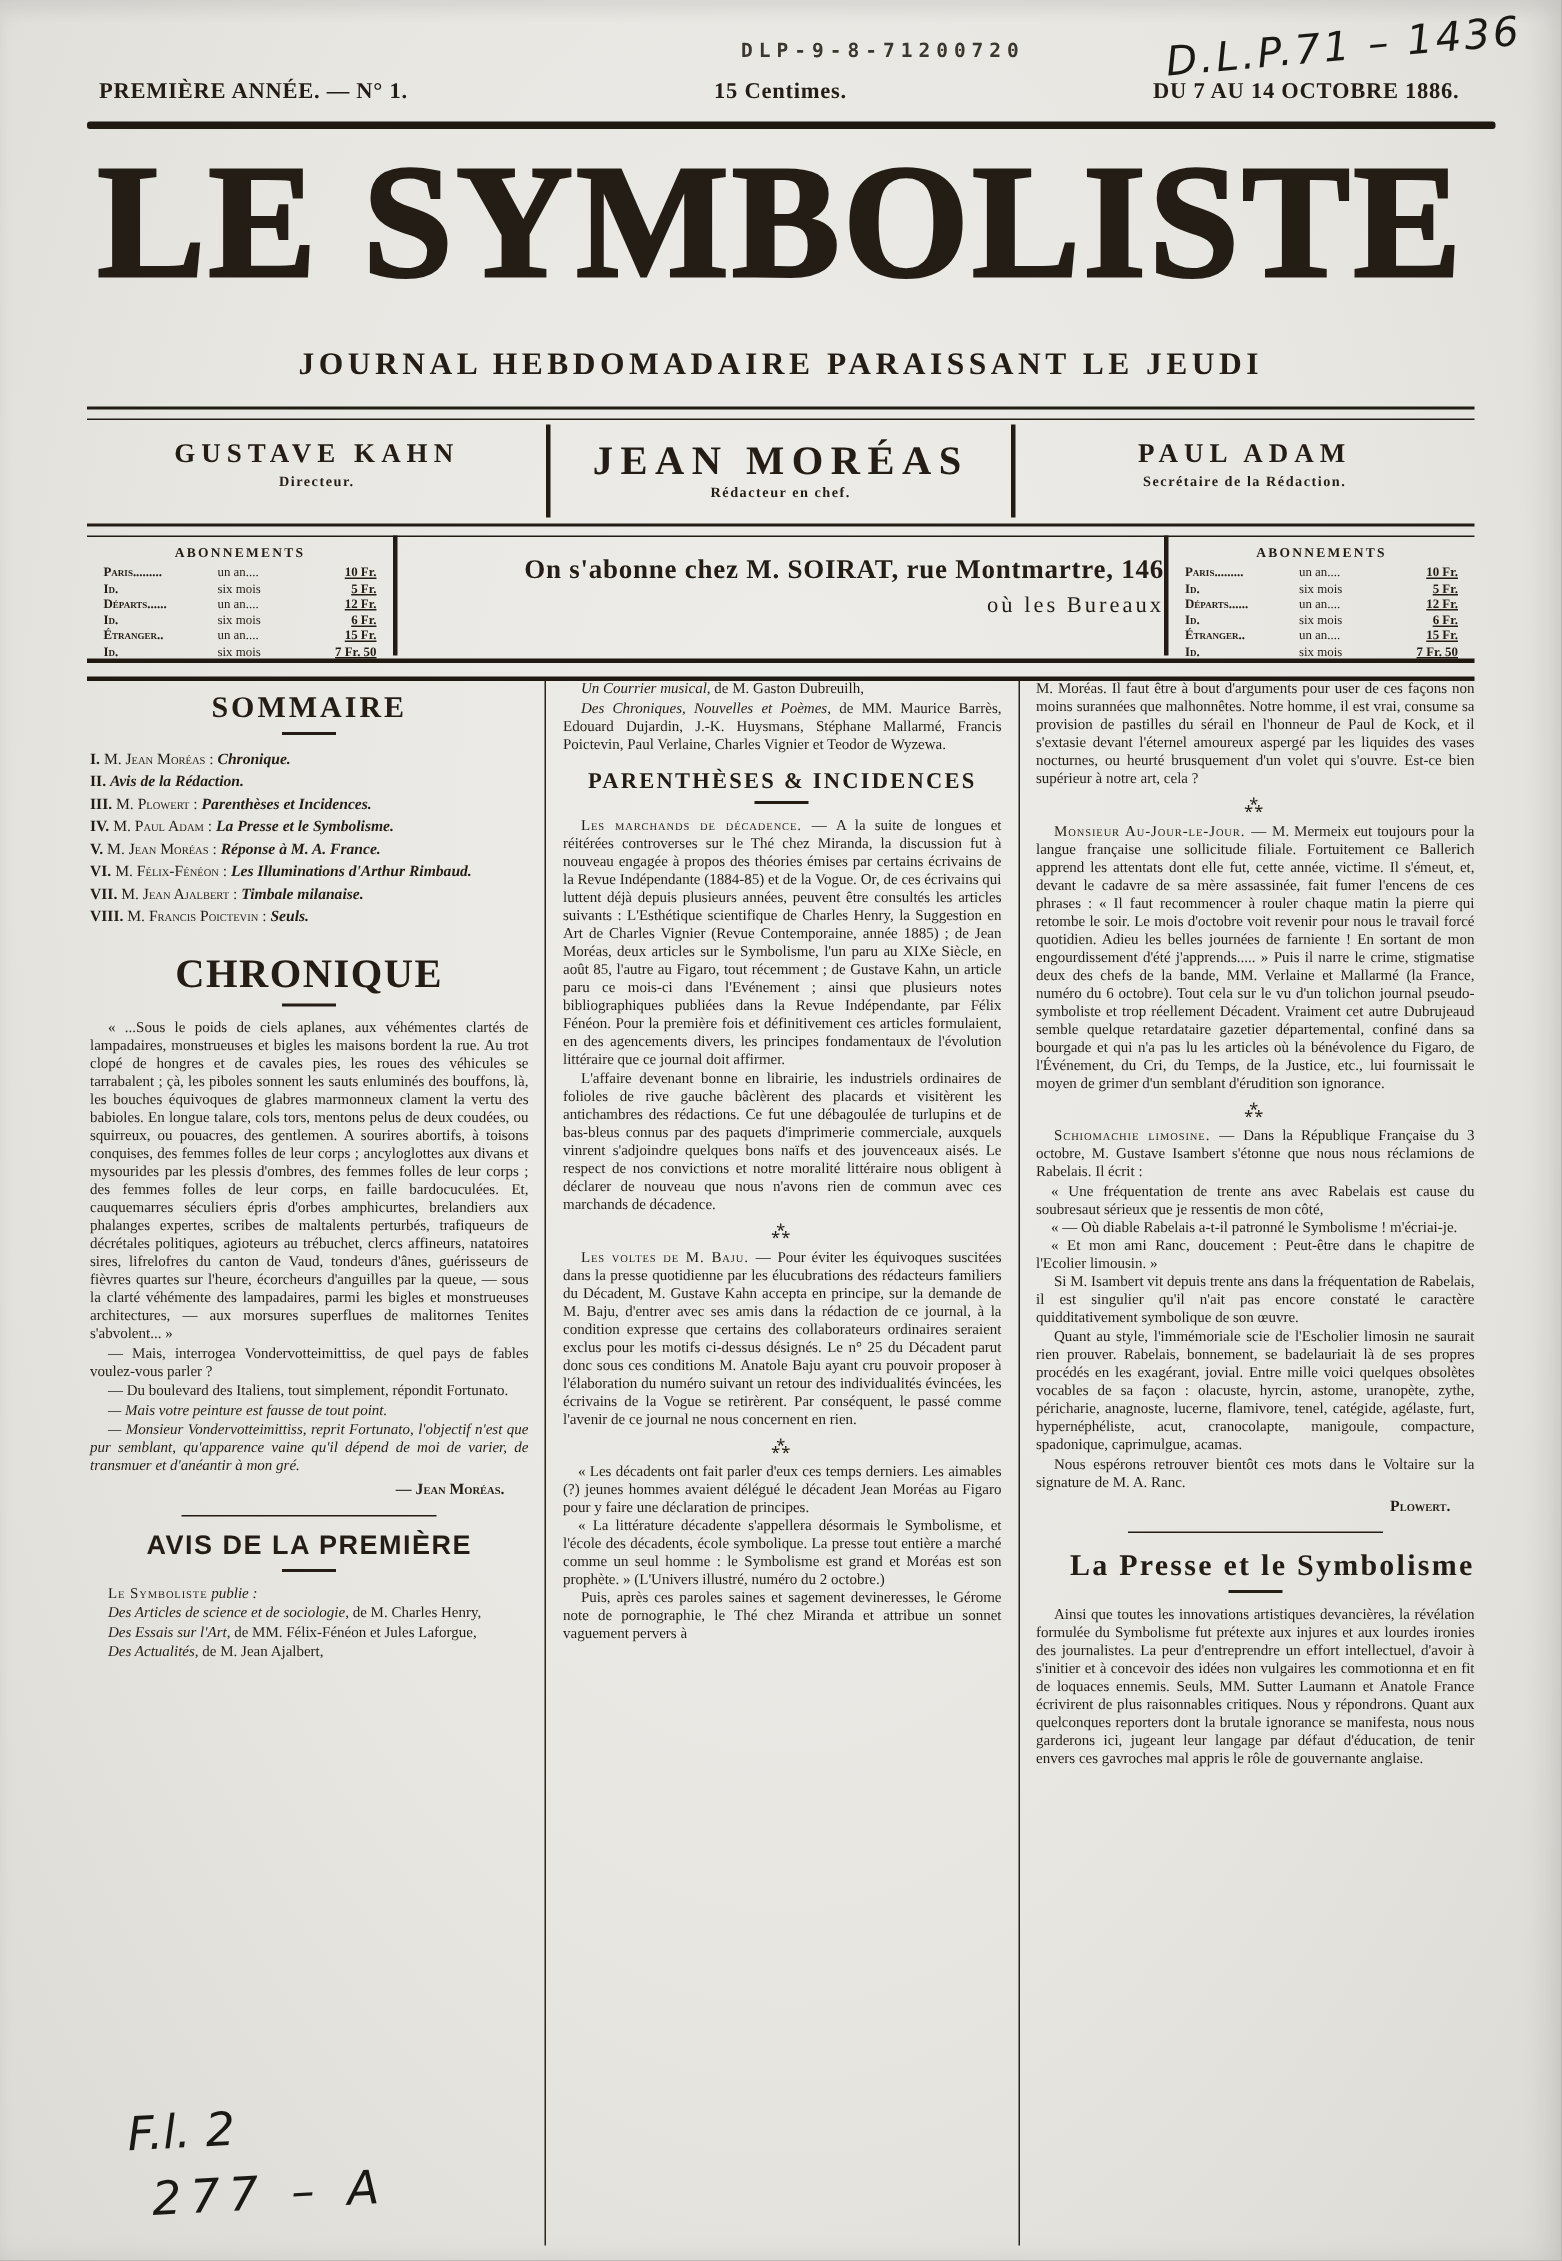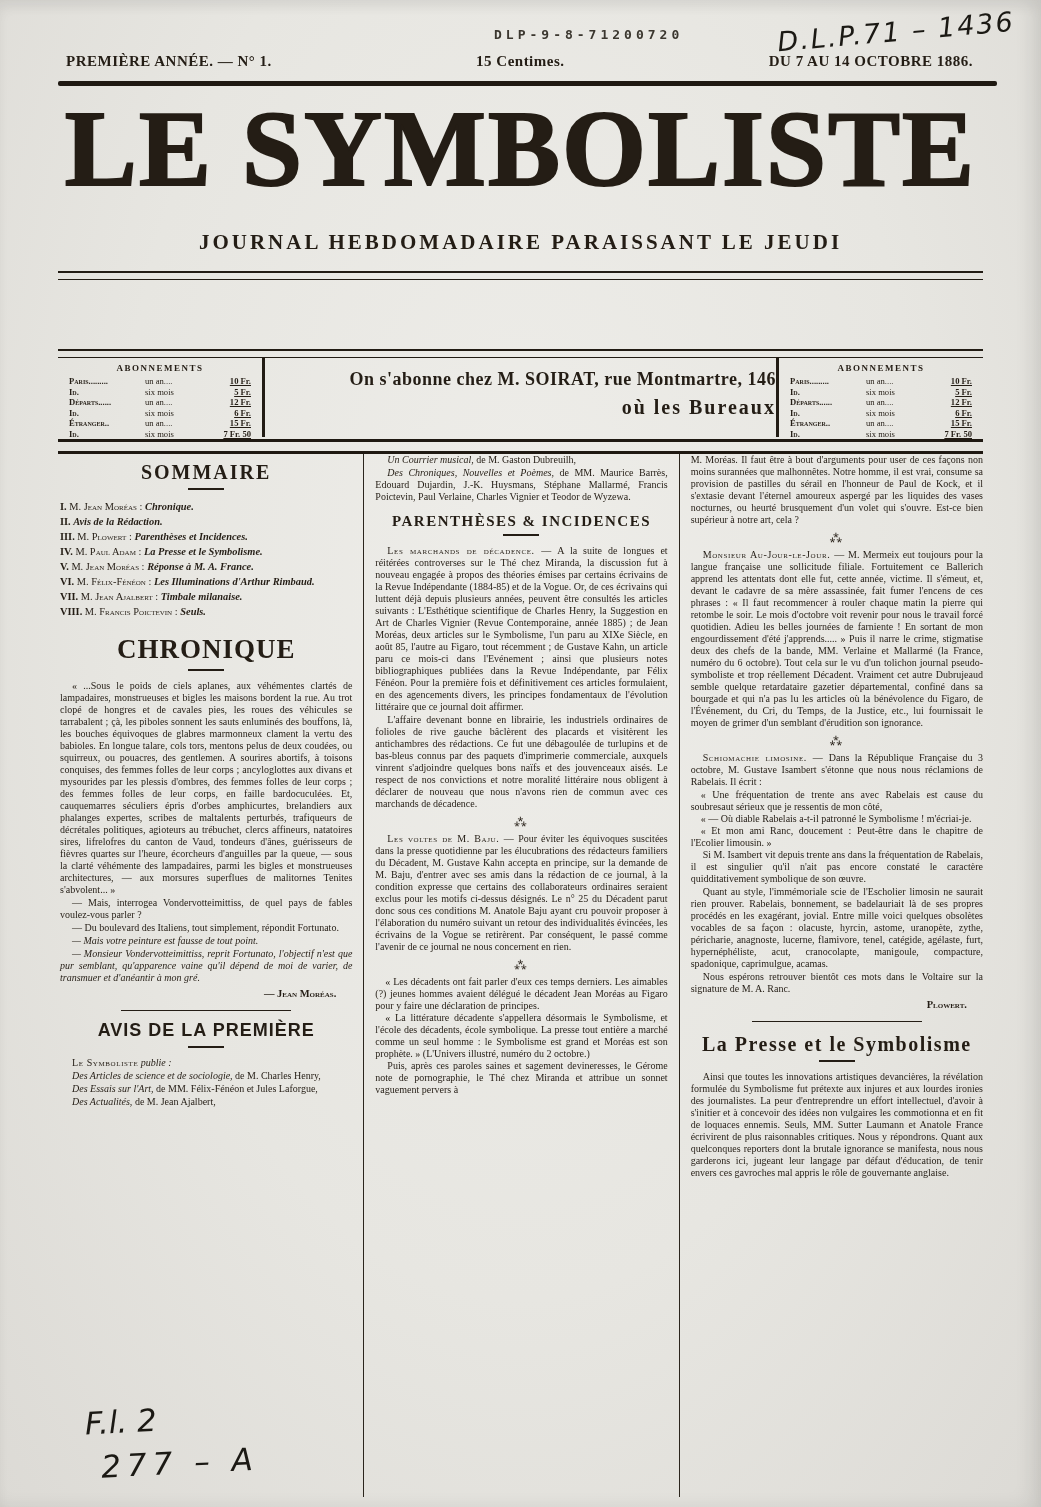--- a/index.html
+++ b/index.html
@@ -35,21 +35,21 @@
   .subs-row{position:absolute;top:357px;left:58px;right:58px;height:80px;display:flex;}
   .subs-box{width:204px;padding-top:6px;}
   .subs-title{text-align:center;font-weight:bold;font-size:9px;letter-spacing:1.5px;}
   .subs-table{margin:3px auto 0;width:182px;font-size:8.6px;line-height:10.6px;}
   .sub-row{display:flex;}
   .sub-zone{width:76px;font-variant:small-caps;font-weight:bold;}
   .sub-term{width:56px;}
   .sub-price{width:50px;font-weight:bold;text-align:right;text-decoration:underline;}
   .office{flex:1;border-left:3px solid #221c14;border-right:3px solid #221c14;text-align:right;}
   .office-l1{font-size:18px;font-weight:bold;margin-top:12px;letter-spacing:.5px;}
-  .office-l2{font-size:20px;font-weight:bold;margin-top:6px;letter-spacing:2px;}
+  .office-l2{font-size:15px;font-weight:normal;margin-top:6px;letter-spacing:2px;}
   .rule-fat{position:absolute;top:439px;left:58px;right:58px;height:9px;
     border-top:3px solid #1f1912;border-bottom:3px solid #1f1912;}
   
   .columns{position:absolute;top:454px;left:58px;right:56px;bottom:10px;display:flex;}
   .col{width:33.33%;padding:0 11px;font-size:10px;line-height:1.2;text-align:justify;overflow:hidden;}
   .col1{padding-left:2px;}
   .col2,.col3{border-left:1px solid #2b251d;}
   .col3{padding-right:2px;}
   .para{margin:0 0 1px;text-indent:12px;}
   .para.noind{text-indent:0;}
@@ -63,21 +63,21 @@
   .h-sommaire{text-align:center;font-weight:bold;font-size:20px;letter-spacing:2px;margin:6px 0 0;}
   .som-list{margin-top:6px;}
   .som-item{padding-left:34px;text-indent:-34px;font-size:10.4px;line-height:15px;}
   .som-num{font-weight:bold;}
   .som-author{font-variant:small-caps;}
   .som-title{font-style:italic;font-weight:bold;}
   .h-chronique{text-align:center;font-weight:bold;font-size:27px;letter-spacing:1px;margin:14px 0 0;}
   .h-avis{text-align:center;font-family:"Liberation Sans",sans-serif;font-weight:bold;font-size:18px;
     letter-spacing:1px;margin:8px 0 0;}
   .h-parentheses{text-align:center;font-weight:bold;font-size:15px;letter-spacing:1.5px;margin:9px 0 0;}
-  .h-presse{text-align:center;font-weight:bold;font-size:20px;letter-spacing:1.5px;margin:10px 0 0;}
+  .h-presse{text-align:right;font-weight:bold;font-size:20px;letter-spacing:1.5px;margin:10px 0 0;}
   .hang{margin:0 0 1px;padding-left:0;text-indent:12px;}
   .avis-gap{margin-top:4px;}
   
   .hw-folio{position:absolute;left:86px;bottom:22px;font-size:31px;transform:rotate(-3deg);line-height:44px;}
   .hw-folio .l2{margin-left:14px;letter-spacing:6px;}
 </style>
 </head>
 <body>
 
 <div class="page">
@@ -89,20 +89,34 @@
     <span>PREMIÈRE ANNÉE. — N° 1.</span>
     <span>15 Centimes.</span>
     <span>DU 7 AU 14 OCTOBRE 1886.</span>
   </div>
   <div class="rule-heavy"></div>
 
   <h1 class="masthead">LE SYMBOLISTE</h1>
   <div class="subtitle">JOURNAL HEBDOMADAIRE PARAISSANT LE JEUDI</div>
 
   <div class="rule-double rd1"></div>
+  <div class="staff-row">
+    <div class="staff-cell">
+      <div class="staff-name">GUSTAVE KAHN</div>
+      <div class="staff-role">Directeur.</div>
+    </div>
+    <div class="staff-cell big">
+      <div class="staff-name">JEAN MORÉAS</div>
+      <div class="staff-role">Rédacteur en chef.</div>
+    </div>
+    <div class="staff-cell">
+      <div class="staff-name">PAUL ADAM</div>
+      <div class="staff-role">Secrétaire de la Rédaction.</div>
+    </div>
+  </div>
   <div class="rule-double rd2"></div>
 
   <div class="subs-row">
     <div class="subs-box">
       <div class="subs-title">ABONNEMENTS</div>
       <div class="subs-table">
 
           <div class="sub-row">
             <span class="sub-zone">Paris.........</span>
             <span class="sub-term">un an....</span>

